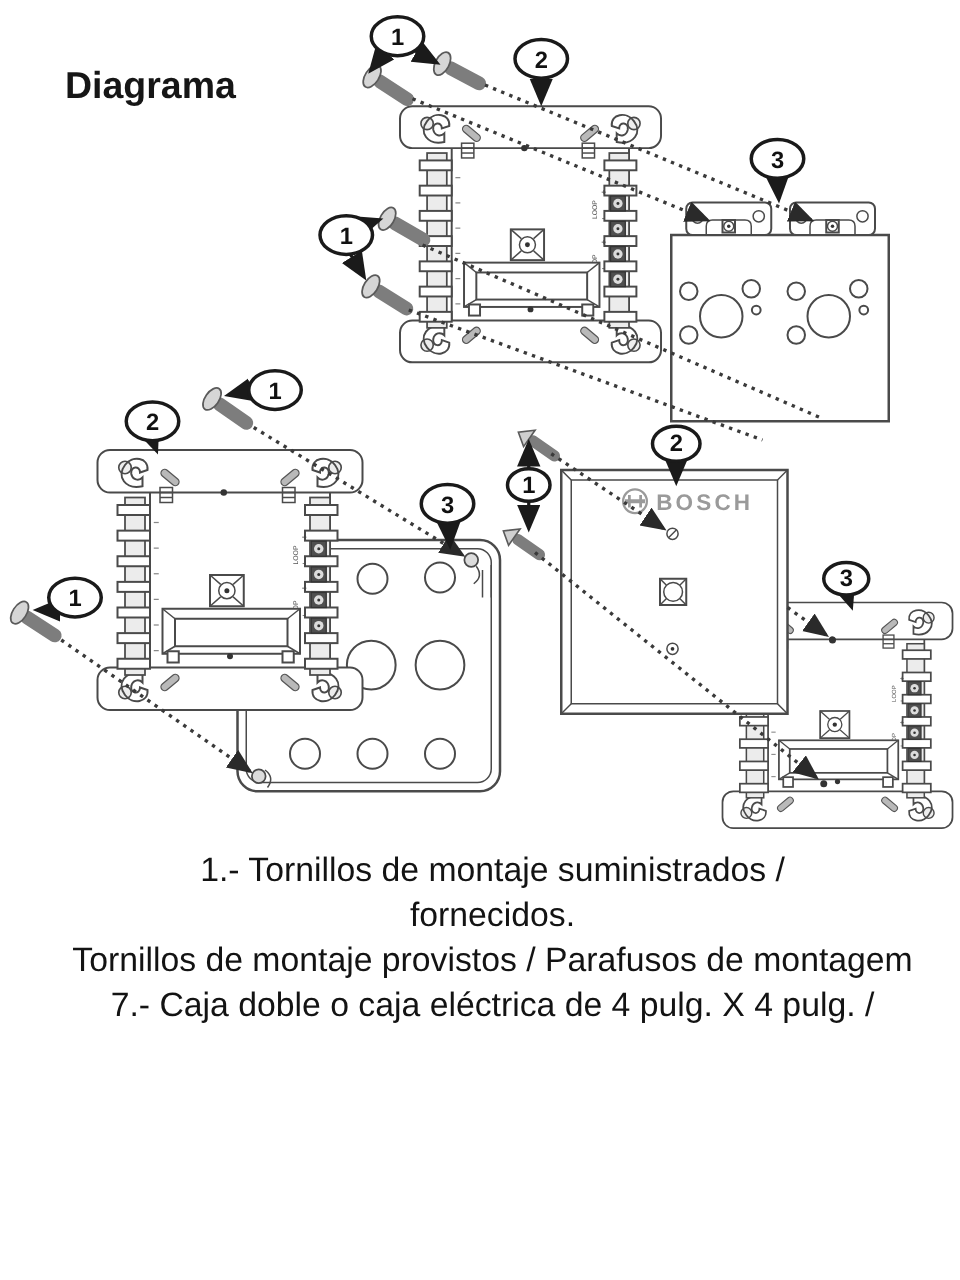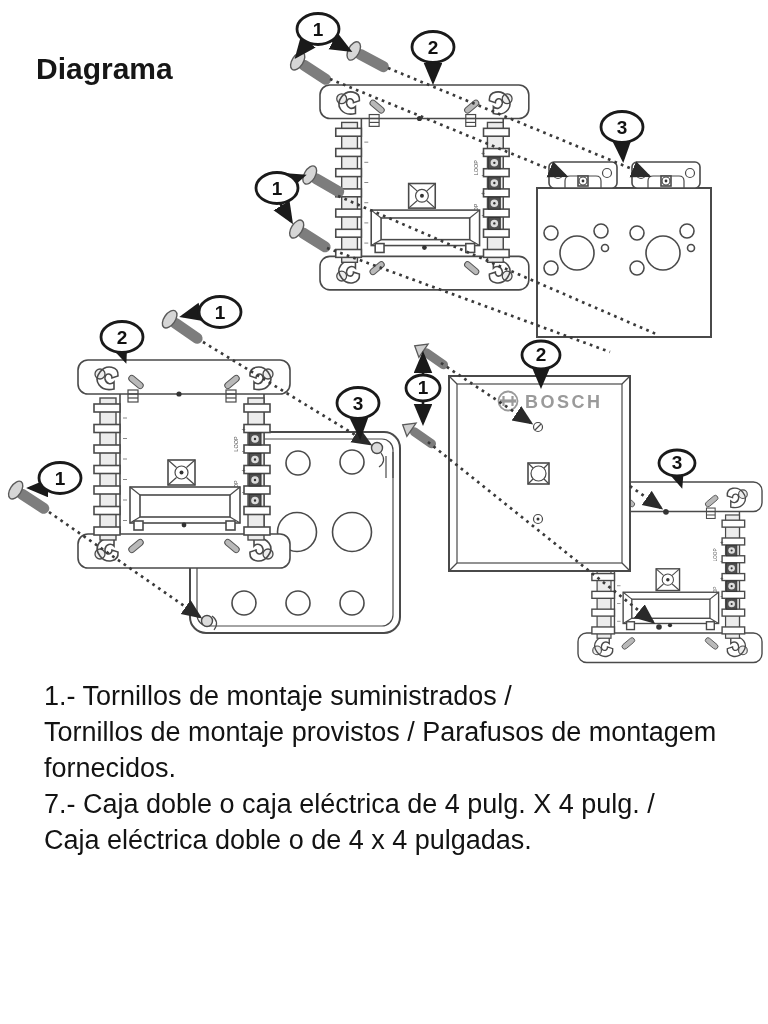--- a/index.html
+++ b/index.html
@@ -1,22 +1,22 @@
 <!DOCTYPE html>
 <html><head>
 <meta charset="utf-8">
 <style>
   html,body{margin:0;padding:0;background:#e9e9e9;}
   .page{position:relative;width:768px;height:1024px;background:#ffffff;overflow:hidden;
         font-family:"Liberation Sans",sans-serif;margin:0 auto;}
-  .title{position:absolute;left:36px;top:52px;font-size:30px;font-weight:bold;color:#161616;
+  .title{position:absolute;left:52px;top:52px;font-size:30px;font-weight:bold;color:#161616;
          letter-spacing:0px;}
   .diagram-svg{position:absolute;left:0;top:0;}
   .legend{position:absolute;left:44px;top:678px;width:700px;color:#131313;
-          font-size:27px;line-height:36px;font-weight:400;}
+          font-size:27px;line-height:36px;font-weight:400;text-align:center;}
   
   .ln{stroke:#4a4a4a;stroke-width:1.6;fill:none;}
   .lnw{stroke:#4a4a4a;stroke-width:1.6;fill:#ffffff;}
   .lnt{stroke:#4a4a4a;stroke-width:1.2;fill:none;}
   .box{stroke:#4a4a4a;stroke-width:2;fill:#ffffff;}
   .dotted{stroke:#3a3a3a;stroke-width:2.7;fill:none;stroke-dasharray:2.7 4.3;}
   .callout-e{fill:#ffffff;stroke:#1a1a1a;stroke-width:2.8;}
   .callout-t{font-family:"Liberation Sans",sans-serif;font-size:19px;font-weight:bold;
              fill:#111111;text-anchor:middle;}
   .carrow{stroke:#1a1a1a;stroke-width:2.6;fill:none;}
@@ -350,19 +350,18 @@
       <g>
         <line class="carrow" x1="678" y1="476" x2="681" y2="485" marker-end="url(#arrB)"></line>
         <ellipse class="callout-e" cx="677" cy="463" rx="18" ry="13" stroke-width="2.4"></ellipse>
         <text class="callout-t" x="677" y="469" font-size="17">3</text>
       </g>
     </g>
   </svg>
 
   <div class="legend">
     <div>1.- Tornillos de montaje suministrados /</div>
+    <div>fornecidos.</div>
     <div>Tornillos de montaje provistos / Parafusos de montagem</div>
-    <div>fornecidos.</div>
     <div>7.- Caja doble o caja eléctrica de 4 pulg. X 4 pulg. /</div>
-    <div>Caja eléctrica doble o de 4 x 4 pulgadas.</div>
   </div>
 
 </div>
 
 </body></html>

